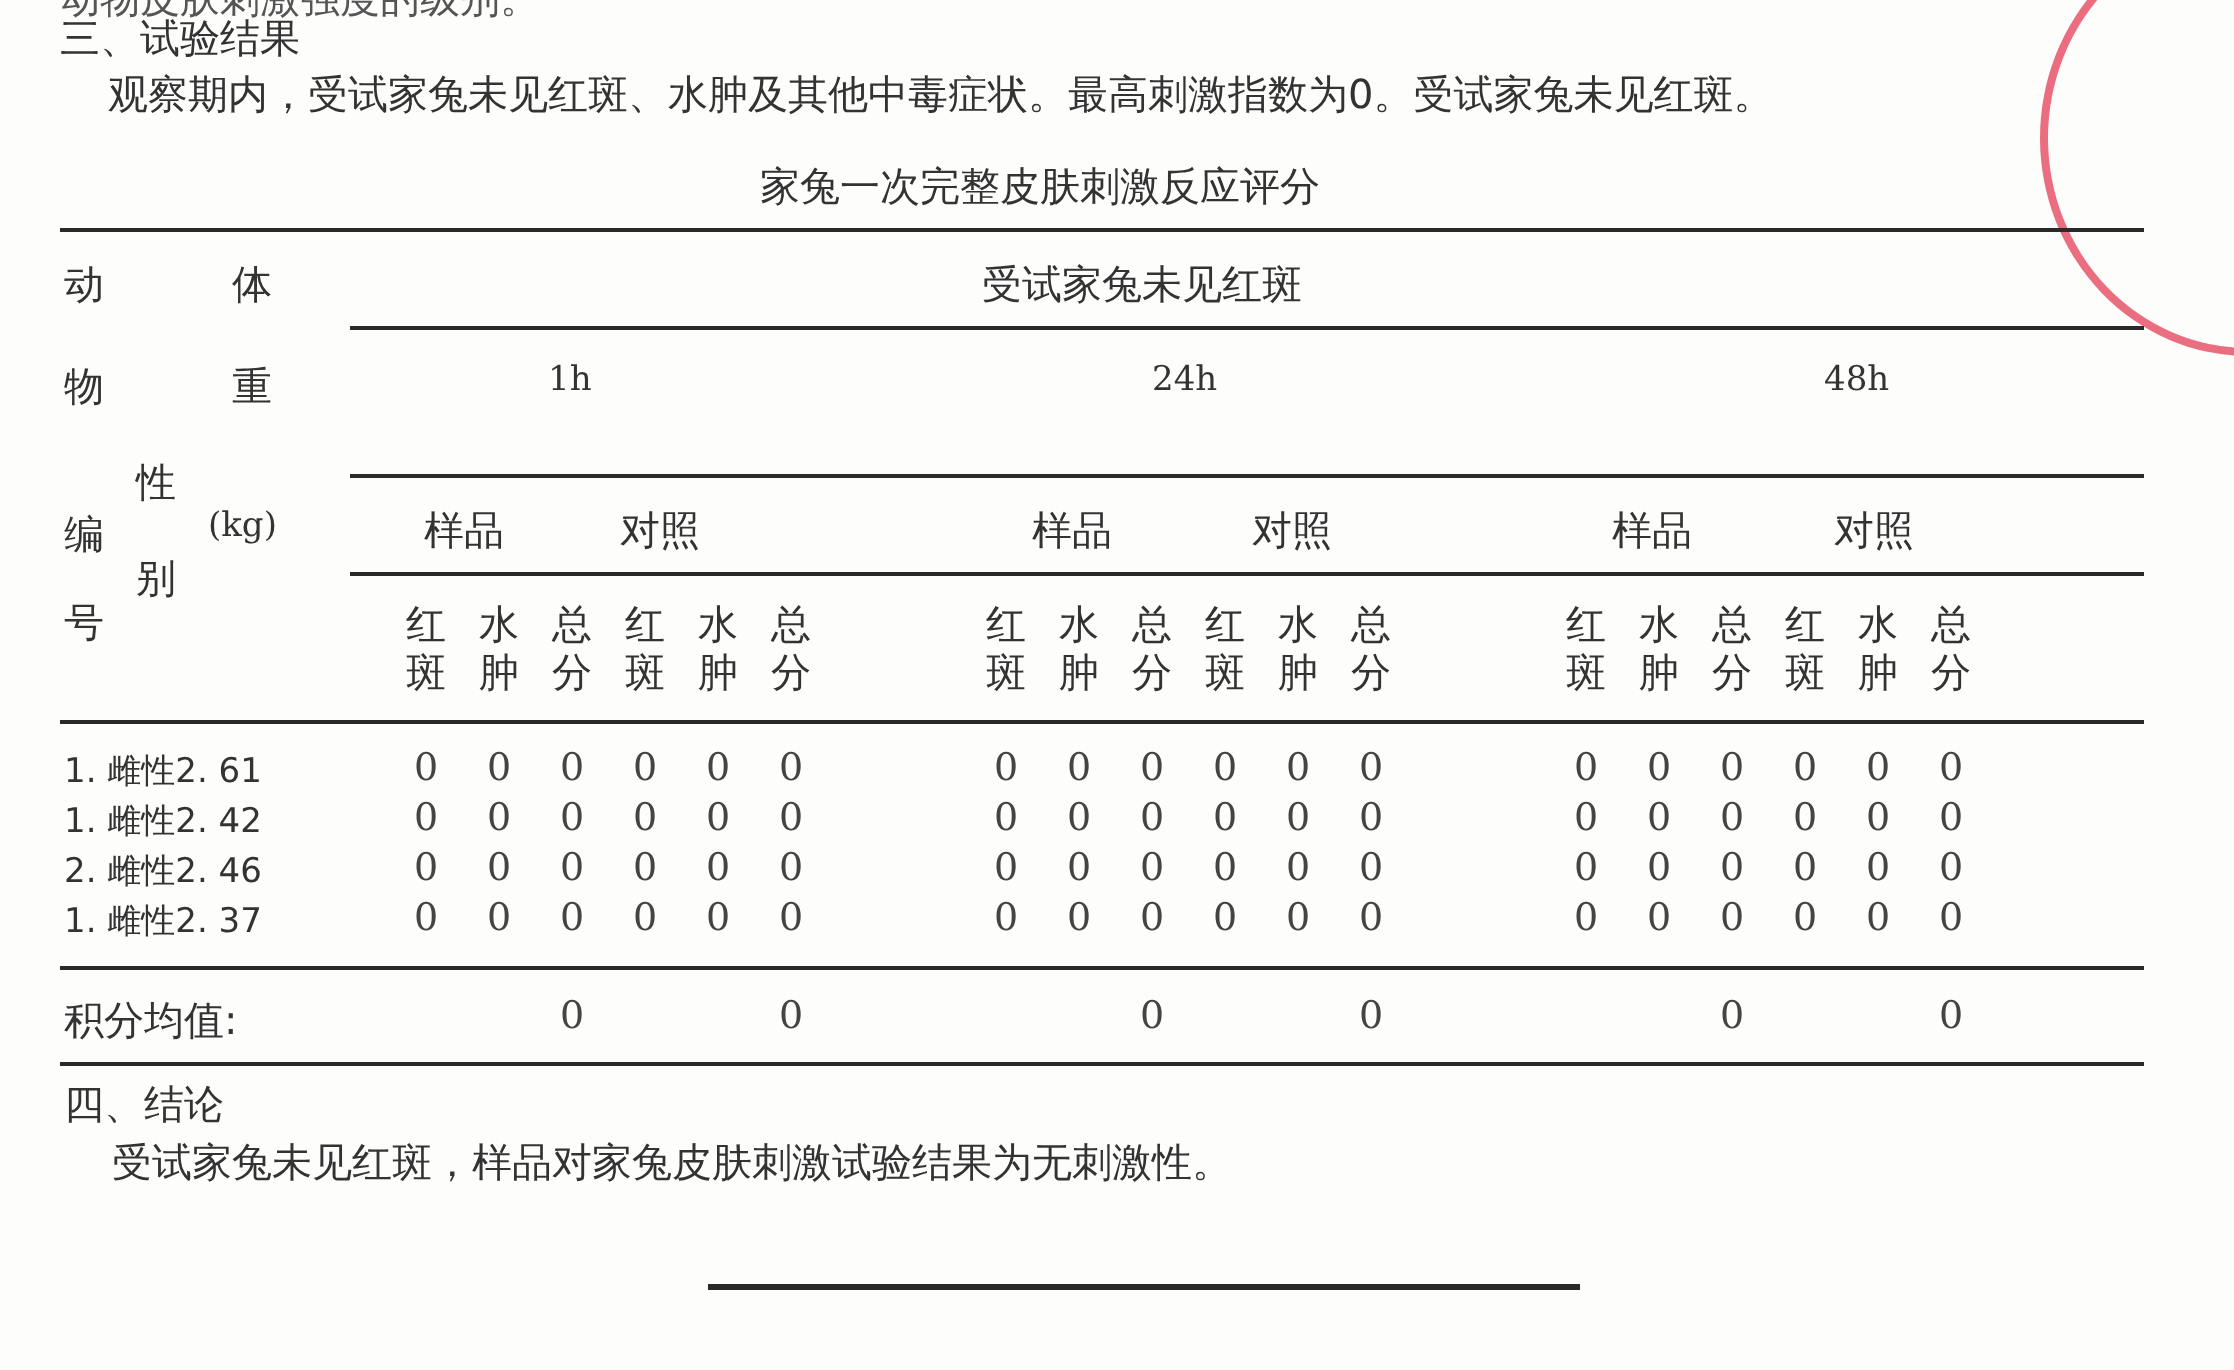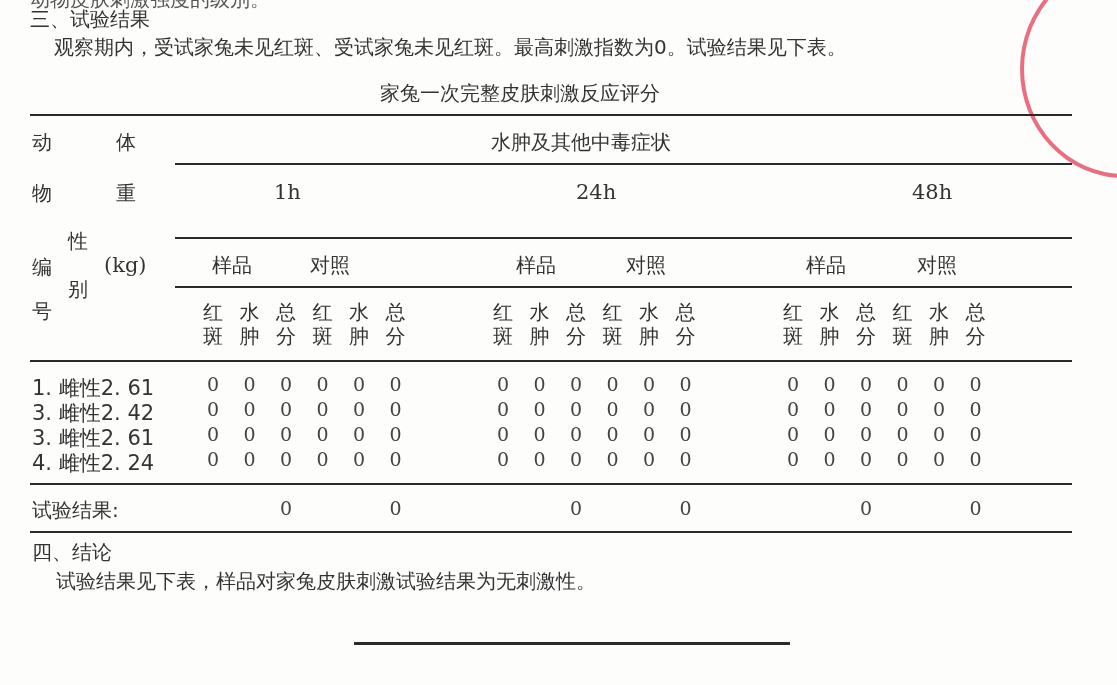--- a/index.html
+++ b/index.html
@@ -1,35 +1,35 @@
 <!DOCTYPE html>
 <html><head>
 <meta charset="utf-8">
 <style>
   html, body { margin:0; padding:0; }
   body { width:1117px; height:685px; background:#fdfdfc; position:relative; overflow:hidden;
          font-family:"DejaVu Serif","Liberation Serif",serif; color:#333; }
   .abs { position:absolute; white-space:nowrap; }
   .cn { font-family:"DejaVu Sans","Liberation Sans",sans-serif; }
   .t20 { font-size:20px; }
-  .t19 { font-size:21px; }
+  .t19 { font-size:17px; }
   .rule { position:absolute; height:2px; background:#2a2a2a; }
   .stack { line-height:24px; text-align:center; }
   .num { position:absolute; font-size:19px; width:20px; text-align:center; color:#444; }
   .stamp { position:absolute; left:1020px; top:-40px; width:200px; height:210px; border:4px solid #e8556a;
            border-radius:50%; opacity:0.85; }
 </style>
 </head>
 <body>
 
 <div class="stamp"></div>
 
 <div class="abs cn t20" style="left:30px;top:-14px;color:#555">动物皮肤刺激强度的级别。</div>
 <div class="abs cn t20" style="left:30px;top:6px">三、试验结果</div>
-<div class="abs cn t20" style="left:54px;top:34px">观察期内，受试家兔未见红斑、受试家兔未见红斑。最高刺激指数为0。试验结果见下表。</div>
+<div class="abs cn t20" style="left:54px;top:34px">观察期内，受试家兔未见红斑、水肿及其他中毒症状。最高刺激指数为0。受试家兔未见红斑。</div>
 
 <div class="abs cn t20" style="left:380px;top:80px">家兔一次完整皮肤刺激反应评分</div>
 
 <div class="rule" style="left:30px;top:114px;width:1042px"></div>
 <div class="rule" style="left:175px;top:163px;width:897px"></div>
 <div class="rule" style="left:175px;top:237px;width:897px"></div>
 <div class="rule" style="left:175px;top:286px;width:897px"></div>
 <div class="rule" style="left:30px;top:360px;width:1042px"></div>
 <div class="rule" style="left:30px;top:483px;width:1042px"></div>
 <div class="rule" style="left:30px;top:531px;width:1042px"></div>
@@ -37,21 +37,21 @@
 <div class="abs cn t20" style="left:32px;top:129px">动</div>
 <div class="abs cn t20" style="left:32px;top:180px">物</div>
 <div class="abs cn t20" style="left:32px;top:254px">编</div>
 <div class="abs cn t20" style="left:32px;top:298px">号</div>
 <div class="abs cn t20" style="left:116px;top:129px">体</div>
 <div class="abs cn t20" style="left:116px;top:180px">重</div>
 <div class="abs cn t20" style="left:68px;top:228px">性</div>
 <div class="abs cn t20" style="left:68px;top:276px">别</div>
 <div class="abs t19" style="left:104px;top:253px">(kg)</div>
 
-<div class="abs cn t20" style="left:491px;top:129px">水肿及其他中毒症状</div>
+<div class="abs cn t20" style="left:491px;top:129px">受试家兔未见红斑</div>
 
 <div class="abs t19" style="left:274px;top:180px">1h</div>
 <div class="abs t19" style="left:576px;top:180px">24h</div>
 <div class="abs t19" style="left:912px;top:180px">48h</div>
 
 <div class="abs cn t20" style="left:212px;top:252px">样品</div>
 <div class="abs cn t20" style="left:310px;top:252px">对照</div>
 <div class="abs cn t20" style="left:516px;top:252px">样品</div>
 <div class="abs cn t20" style="left:626px;top:252px">对照</div>
 <div class="abs cn t20" style="left:806px;top:252px">样品</div>
@@ -206,22 +206,22 @@
     <div class="num" style="left: 929px; top: 448px;">0</div>
     <div class="num" style="left: 965.5px; top: 373px;">0</div>
     <div class="num" style="left: 965.5px; top: 398px;">0</div>
     <div class="num" style="left: 965.5px; top: 423px;">0</div>
     <div class="num" style="left: 965.5px; top: 448px;">0</div>
     <div class="num" style="left: 856px; top: 497px;">0</div>
     <div class="num" style="left: 965.5px; top: 497px;">0</div>
   </div>
 
 <div class="abs cn t19" style="left:32px;top:374px">1. 雌性2. 61</div>
-<div class="abs cn t19" style="left:32px;top:399px">3. 雌性2. 42</div>
-<div class="abs cn t19" style="left:32px;top:424px">3. 雌性2. 61</div>
-<div class="abs cn t19" style="left:32px;top:449px">4. 雌性2. 24</div>
-
-<div class="abs cn t20" style="left:32px;top:497px">试验结果:</div>
+<div class="abs cn t19" style="left:32px;top:399px">1. 雌性2. 42</div>
+<div class="abs cn t19" style="left:32px;top:424px">2. 雌性2. 46</div>
+<div class="abs cn t19" style="left:32px;top:449px">1. 雌性2. 37</div>
+
+<div class="abs cn t20" style="left:32px;top:497px">积分均值:</div>
 
 <div class="abs cn t20" style="left:32px;top:539px">四、结论</div>
-<div class="abs cn t20" style="left:56px;top:568px">试验结果见下表，样品对家兔皮肤刺激试验结果为无刺激性。</div>
+<div class="abs cn t20" style="left:56px;top:568px">受试家兔未见红斑，样品对家兔皮肤刺激试验结果为无刺激性。</div>
 
 <div class="rule" style="left:354px;top:642px;width:436px;height:3px"></div>
 
 </body></html>

